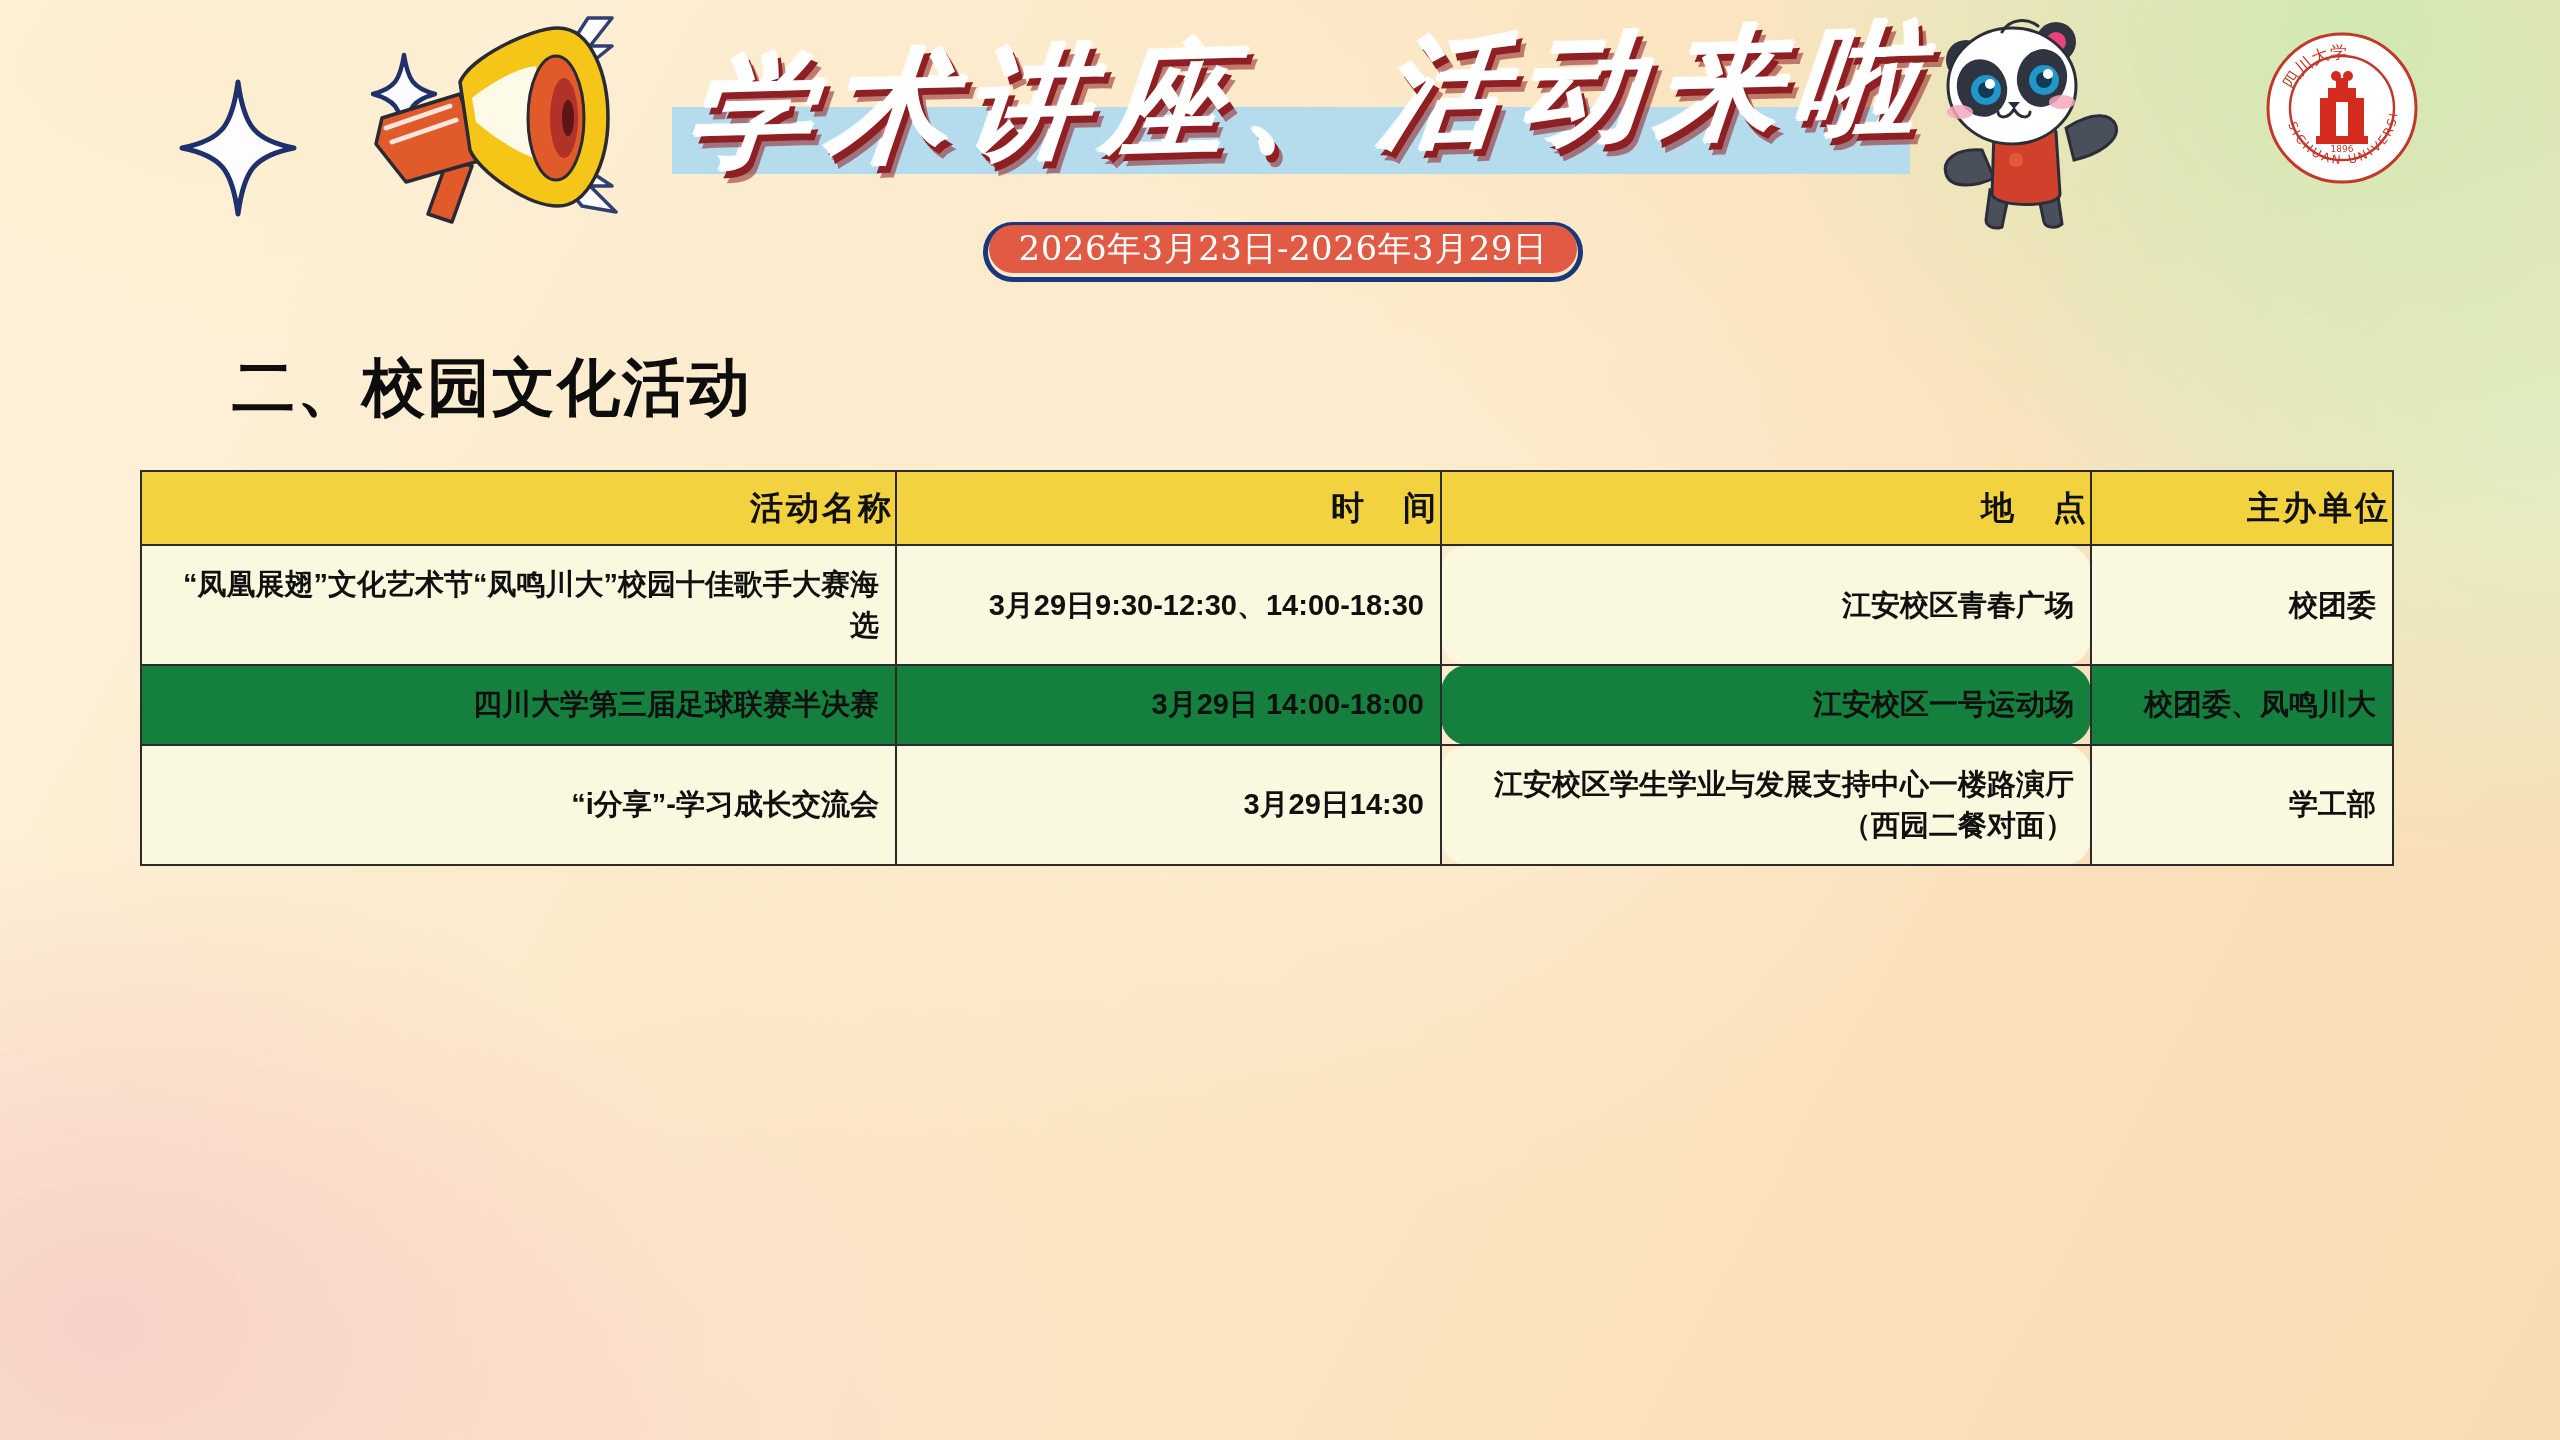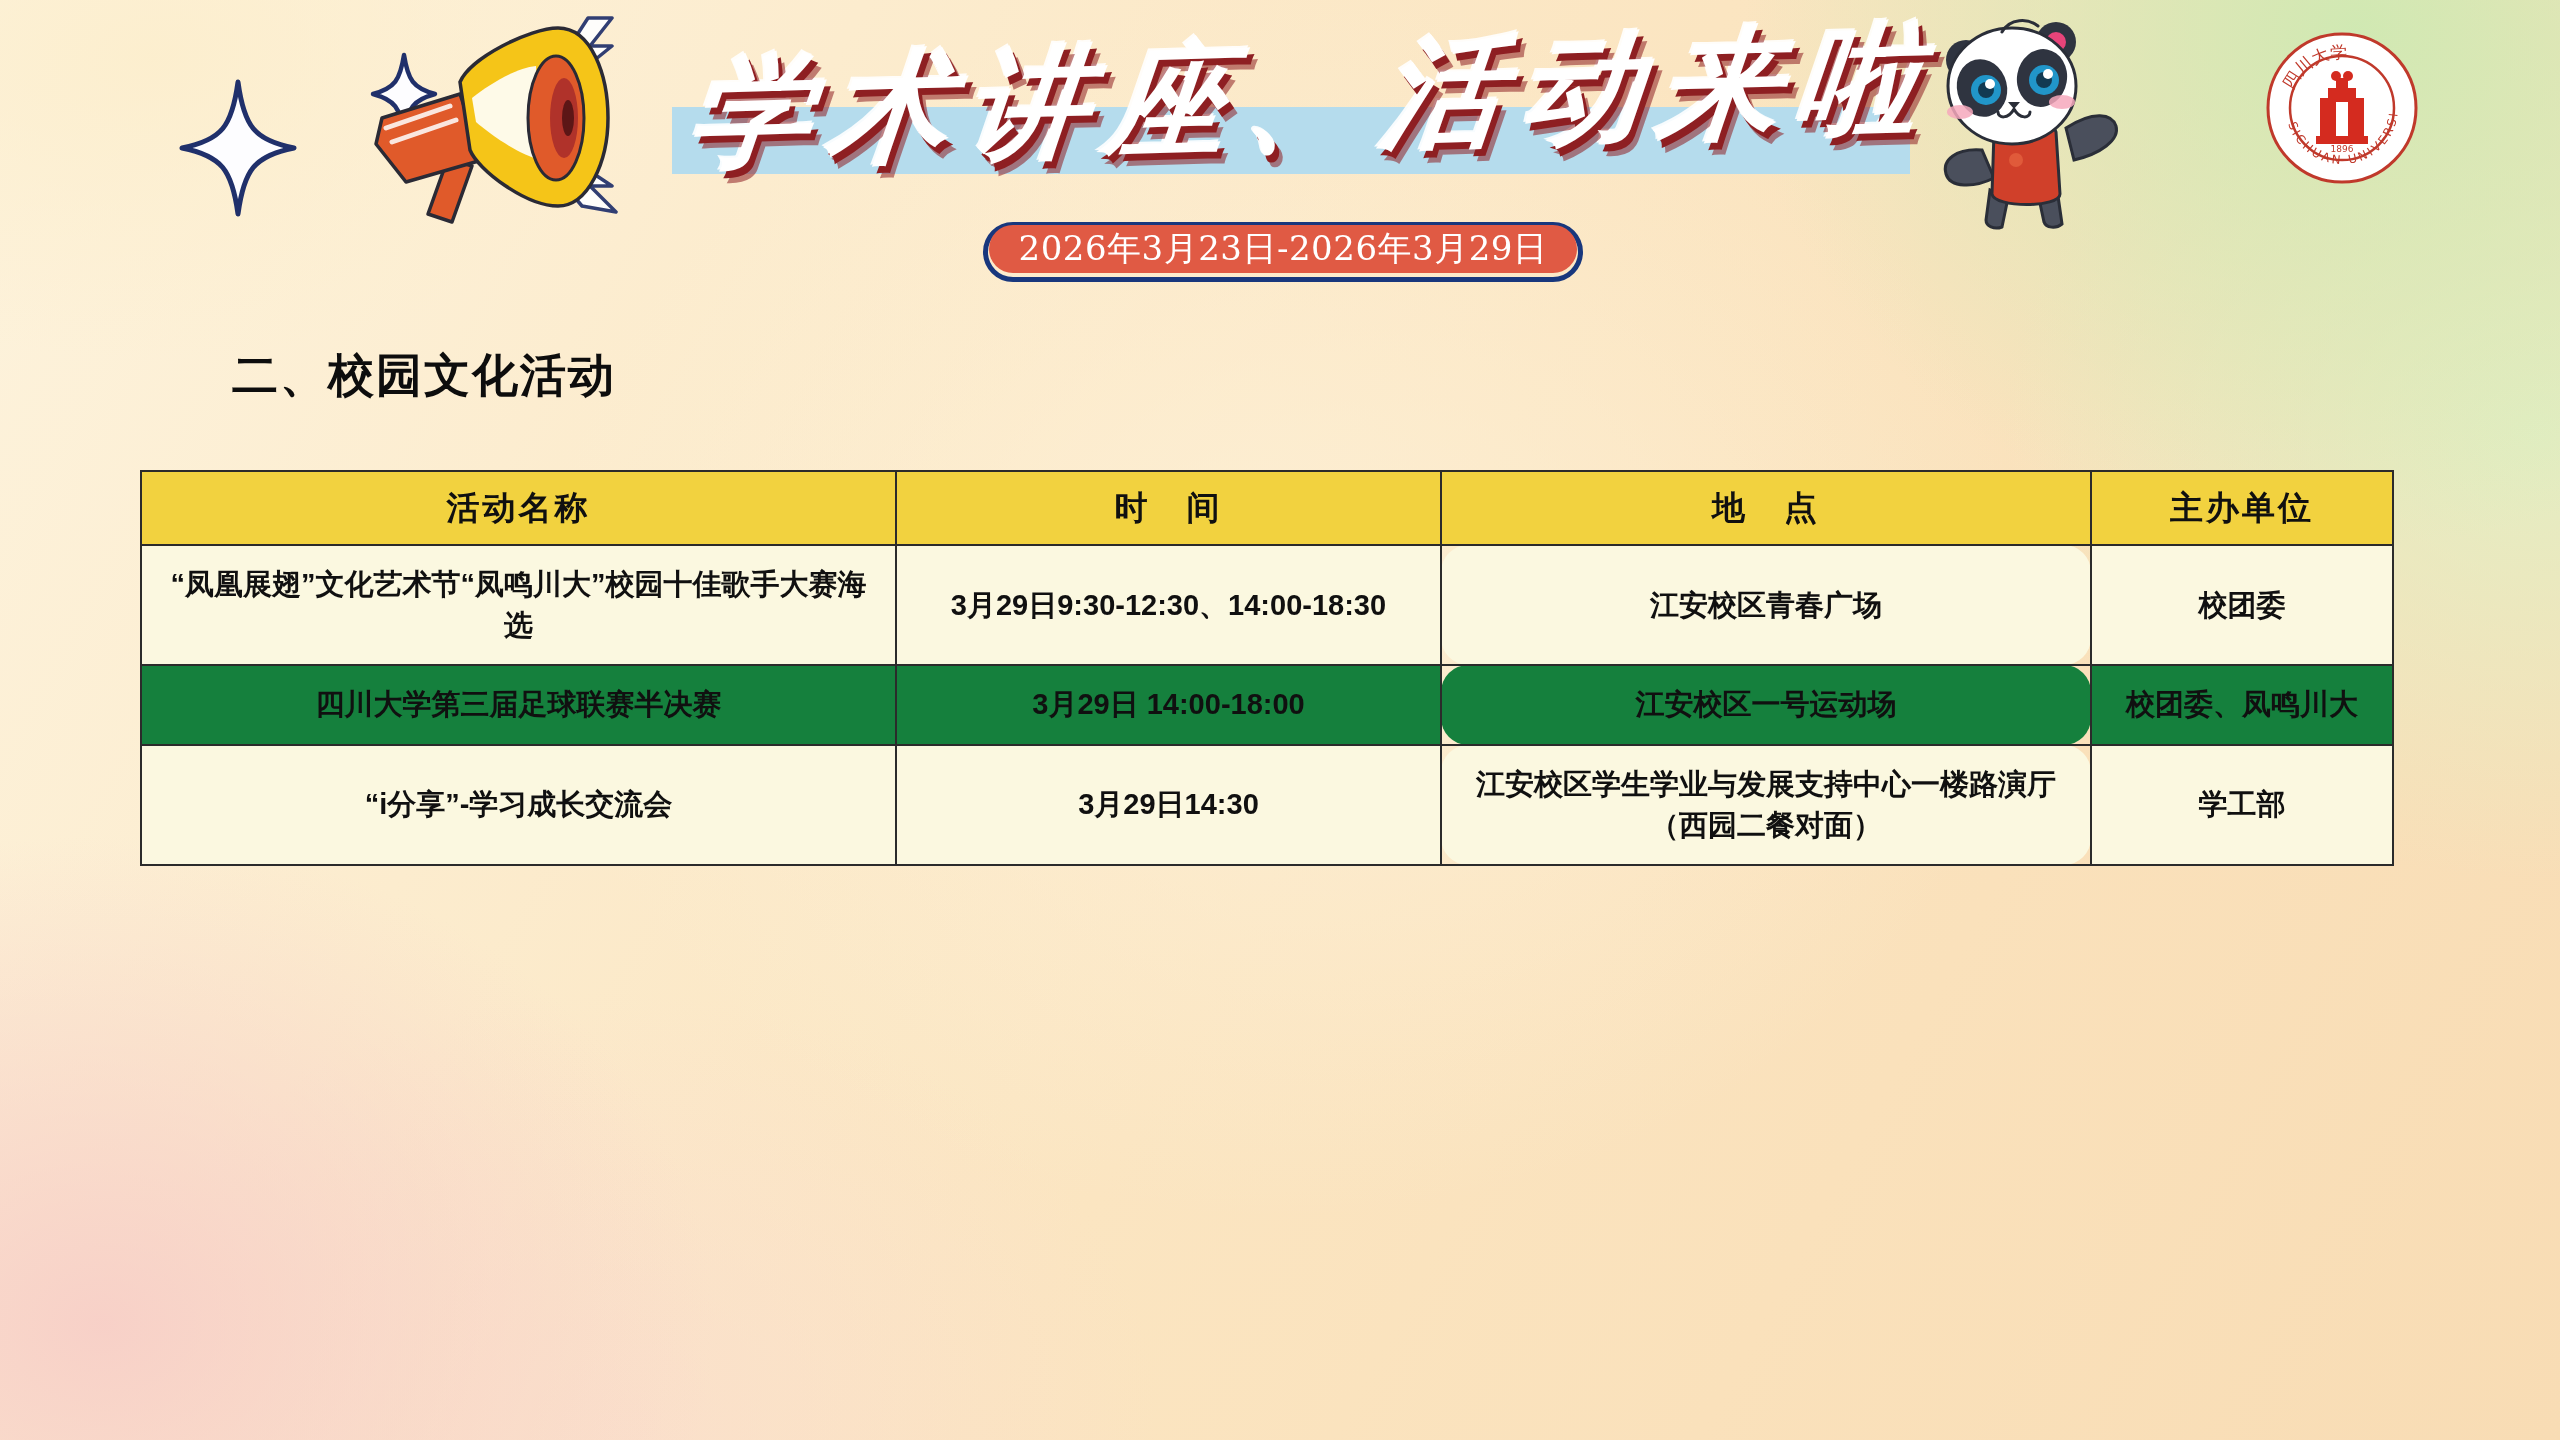--- a/index.html
+++ b/index.html
@@ -102,42 +102,42 @@
     font-size: 34px;
     letter-spacing: 0.5px;
     white-space: nowrap;
   }
 
   
   .section-heading {
     position: absolute;
     left: 232px;
     top: 345px;
-    font-size: 46px;
+    font-size: 63px;
     font-weight: 700;
     color: #0d0d0d;
     letter-spacing: 2px;
     white-space: nowrap;
   }
 
   
   .table-wrap {
     position: absolute;
     left: 140px;
     top: 470px;
     width: 2252px;
   }
   table.sched {
     width: 100%;
     border-collapse: collapse;
     table-layout: fixed;
   }
   table.sched th, table.sched td {
     border: 2px solid #2b2b2b;
-    text-align: center;
+    text-align: right;
     vertical-align: middle;
     color: #101010;
     font-weight: 700;
   }
   table.sched th {
     background: #f2d23f;
     height: 70px;
     font-size: 33px;
     letter-spacing: 3px;
   }

